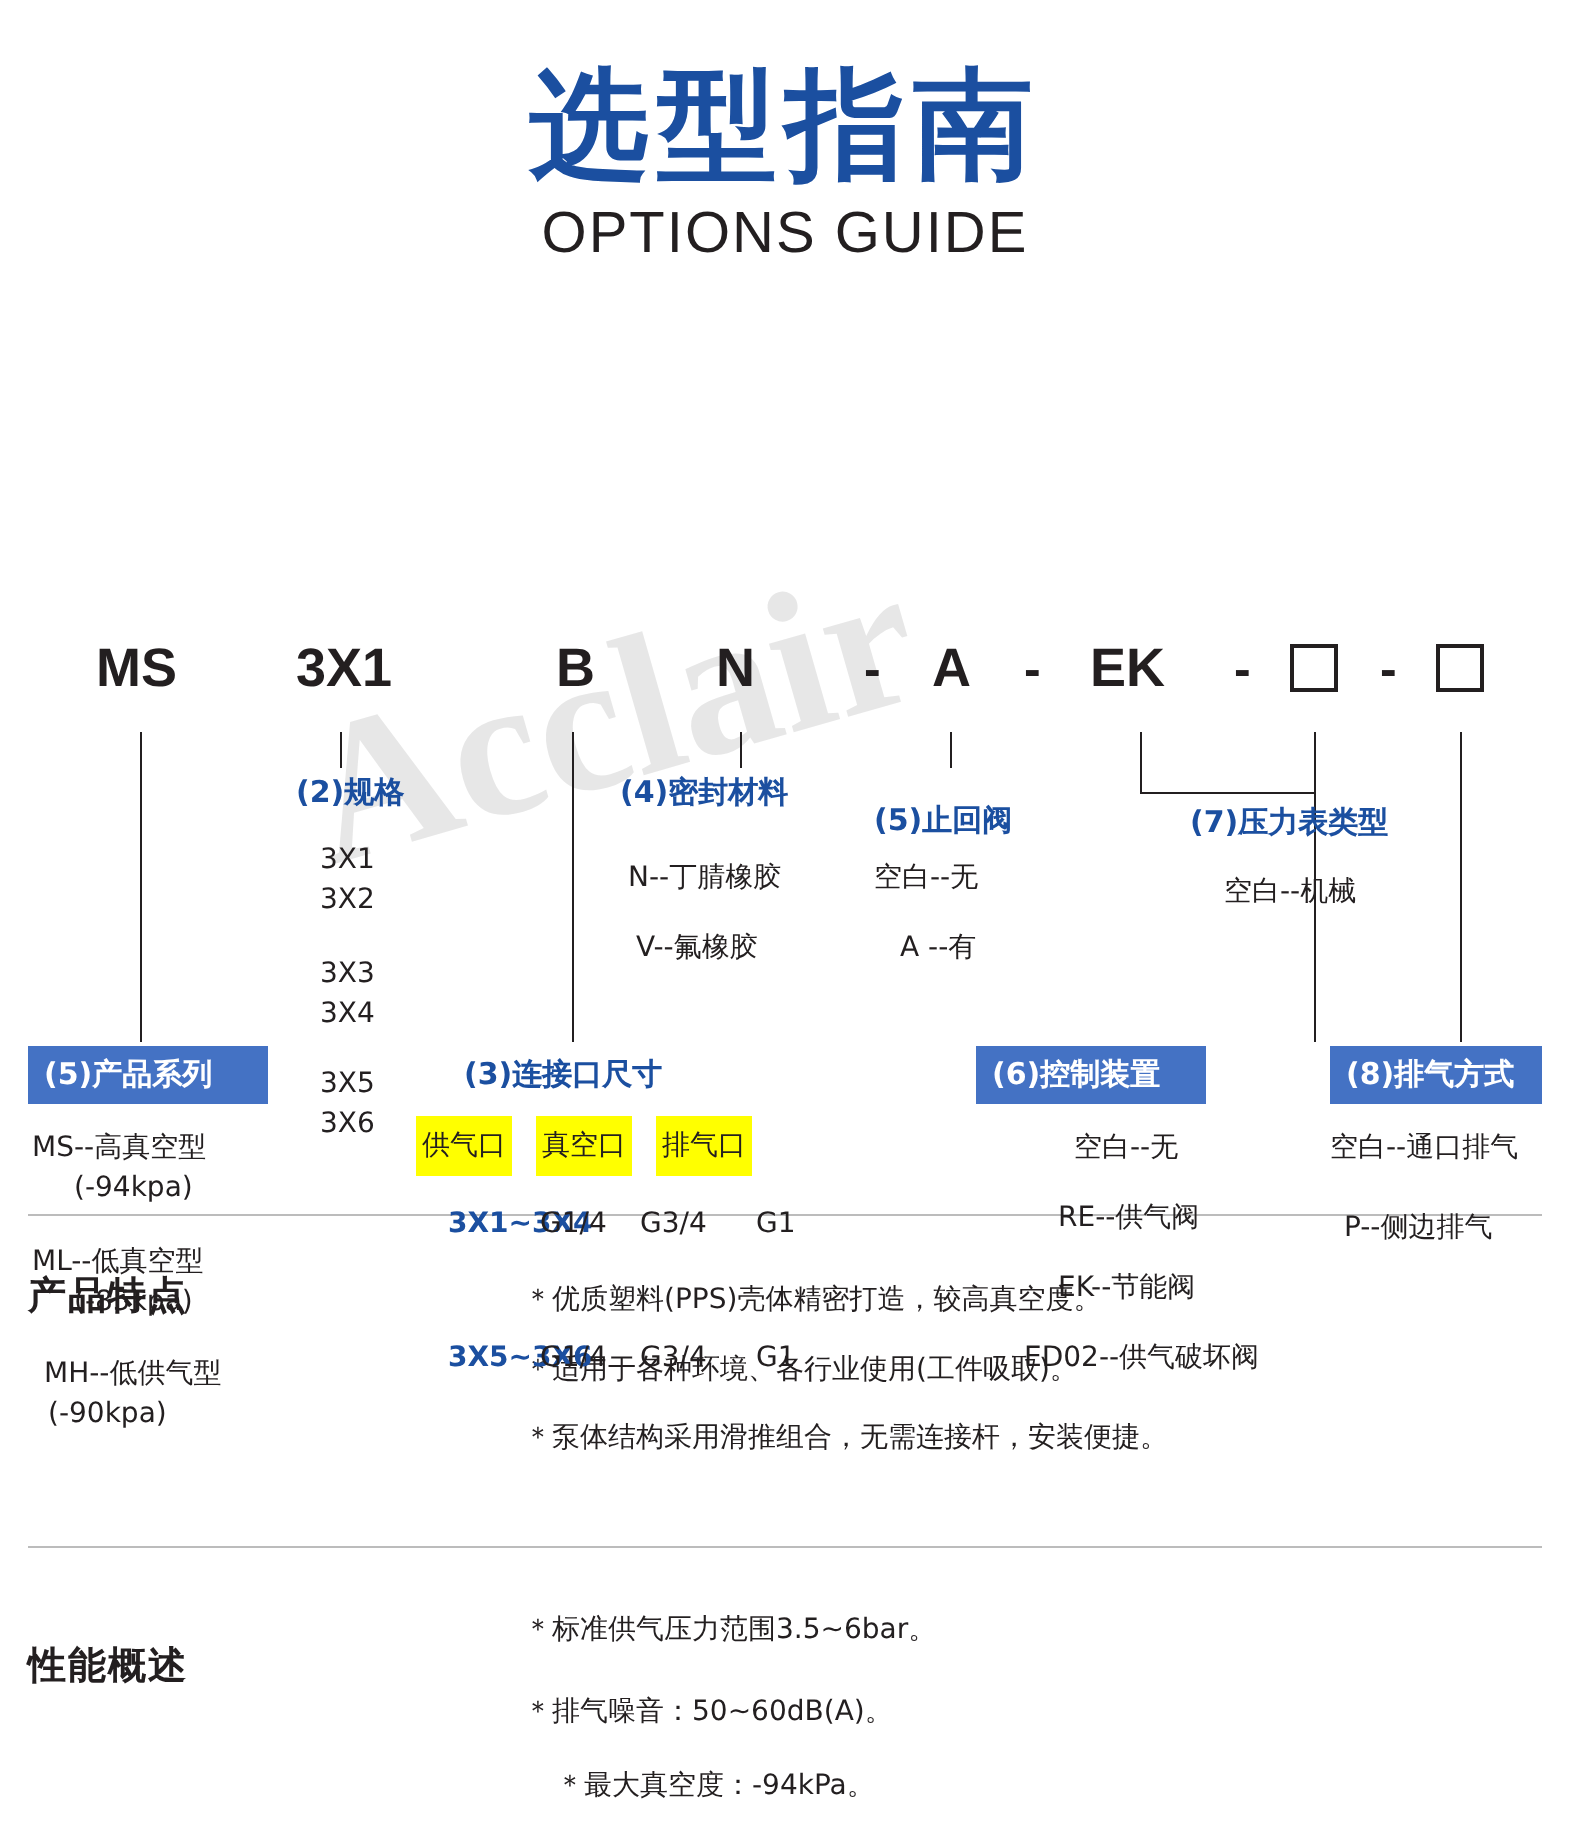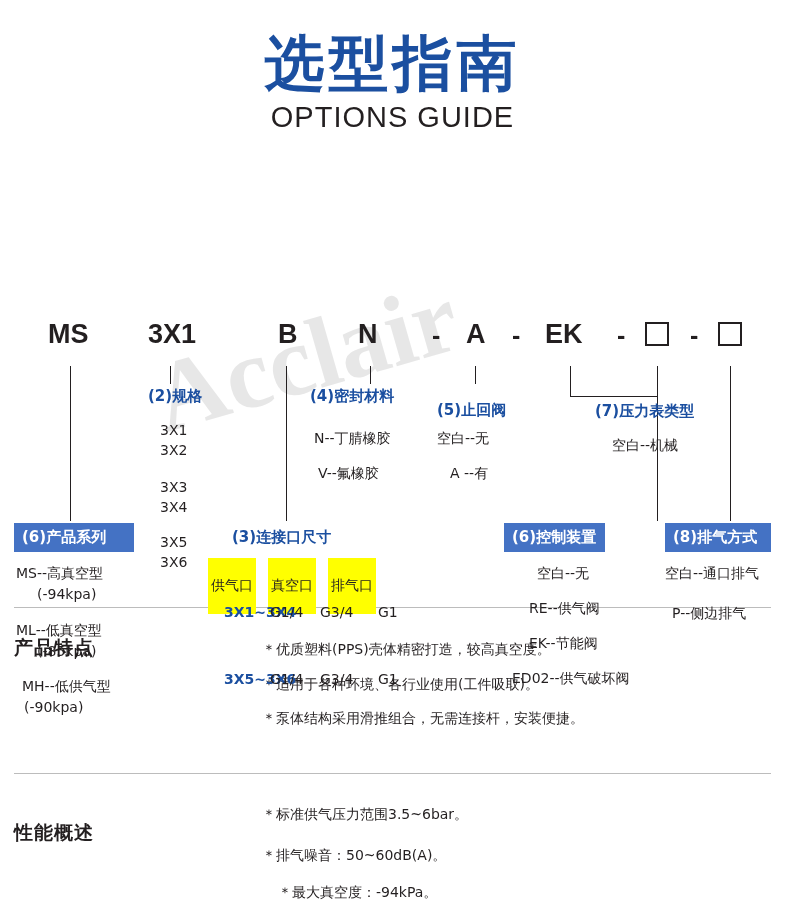--- a/index.html
+++ b/index.html
@@ -109,21 +109,21 @@
     font-family: "DejaVu Sans", sans-serif;
     white-space: nowrap;
     z-index: 3;
   }
   .hl {
     position: absolute;
     background: #ffff00;
     font-size: 14px;
     color: #231f20;
     font-family: "DejaVu Sans", sans-serif;
-    padding: 19px 3px;
+    padding: 6px 3px;
     white-space: nowrap;
     z-index: 3;
   }
   .blue-tag {
     position: absolute;
     font-size: 14px;
     color: #1b4fa0;
     font-weight: bold;
     font-family: "DejaVu Sans", sans-serif;
     white-space: nowrap;
@@ -204,21 +204,21 @@
   <div class="txt" style="left:314px; top:296px;">N--丁腈橡胶</div>
   <div class="txt" style="left:318px; top:331px;">V--氟橡胶</div>
 
   <div class="blue-head" style="left:437px; top:267px;">(5)止回阀</div>
   <div class="txt" style="left:437px; top:296px;">空白--无</div>
   <div class="txt" style="left:450px; top:331px;">A --有</div>
 
   <div class="blue-head" style="left:595px; top:268px;">(7)压力表类型</div>
   <div class="txt" style="left:612px; top:303px;">空白--机械</div>
 
-  <div class="blue-box" style="left:14px; top:389px; width:120px;">(6)产品系列</div>
+  <div class="blue-box" style="left:14px; top:389px; width:120px;">(5)产品系列</div>
   <div class="txt" style="left:16px;  top:431px;">MS--高真空型</div>
   <div class="txt" style="left:37px;  top:452px;">(-94kpa)</div>
   <div class="txt" style="left:16px;  top:488px;">ML--低真空型</div>
   <div class="txt" style="left:37px;  top:509px;">(-85kpa)</div>
   <div class="txt" style="left:22px;  top:544px;">MH--低供气型</div>
   <div class="txt" style="left:24px;  top:565px;">(-90kpa)</div>
 
   <div class="blue-head" style="left:232px; top:394px;">(3)连接口尺寸</div>
   <div class="hl" style="left:208px; top:424px;">供气口</div>
   <div class="hl" style="left:268px; top:424px;">真空口</div>
@@ -227,21 +227,21 @@
   <div class="blue-tag" style="left:208px; top:470px;">3X1~3X4</div>
   <div class="txt" style="left:270px; top:470px;">G1/4</div>
   <div class="txt" style="left:320px; top:470px;">G3/4</div>
   <div class="txt" style="left:378px; top:470px;">G1</div>
 
   <div class="blue-tag" style="left:208px; top:537px;">3X5~3X6</div>
   <div class="txt" style="left:270px; top:537px;">G1/4</div>
   <div class="txt" style="left:320px; top:537px;">G3/4</div>
   <div class="txt" style="left:378px; top:537px;">G1</div>
 
-  <div class="blue-box" style="left:504px; top:389px; width:101px;">(6)控制装置</div>
+  <div class="blue-box" style="left:488px; top:389px; width:115px;">(6)控制装置</div>
   <div class="txt" style="left:537px; top:431px;">空白--无</div>
   <div class="txt" style="left:529px; top:466px;">RE--供气阀</div>
   <div class="txt" style="left:529px; top:501px;">EK--节能阀</div>
   <div class="txt" style="left:512px; top:536px;">ED02--供气破坏阀</div>
 
   <div class="blue-box" style="left:665px; top:389px; width:106px;">(8)排气方式</div>
   <div class="txt" style="left:665px; top:431px;">空白--通口排气</div>
   <div class="txt" style="left:672px; top:471px;">P--侧边排气</div>
 </div>
 

